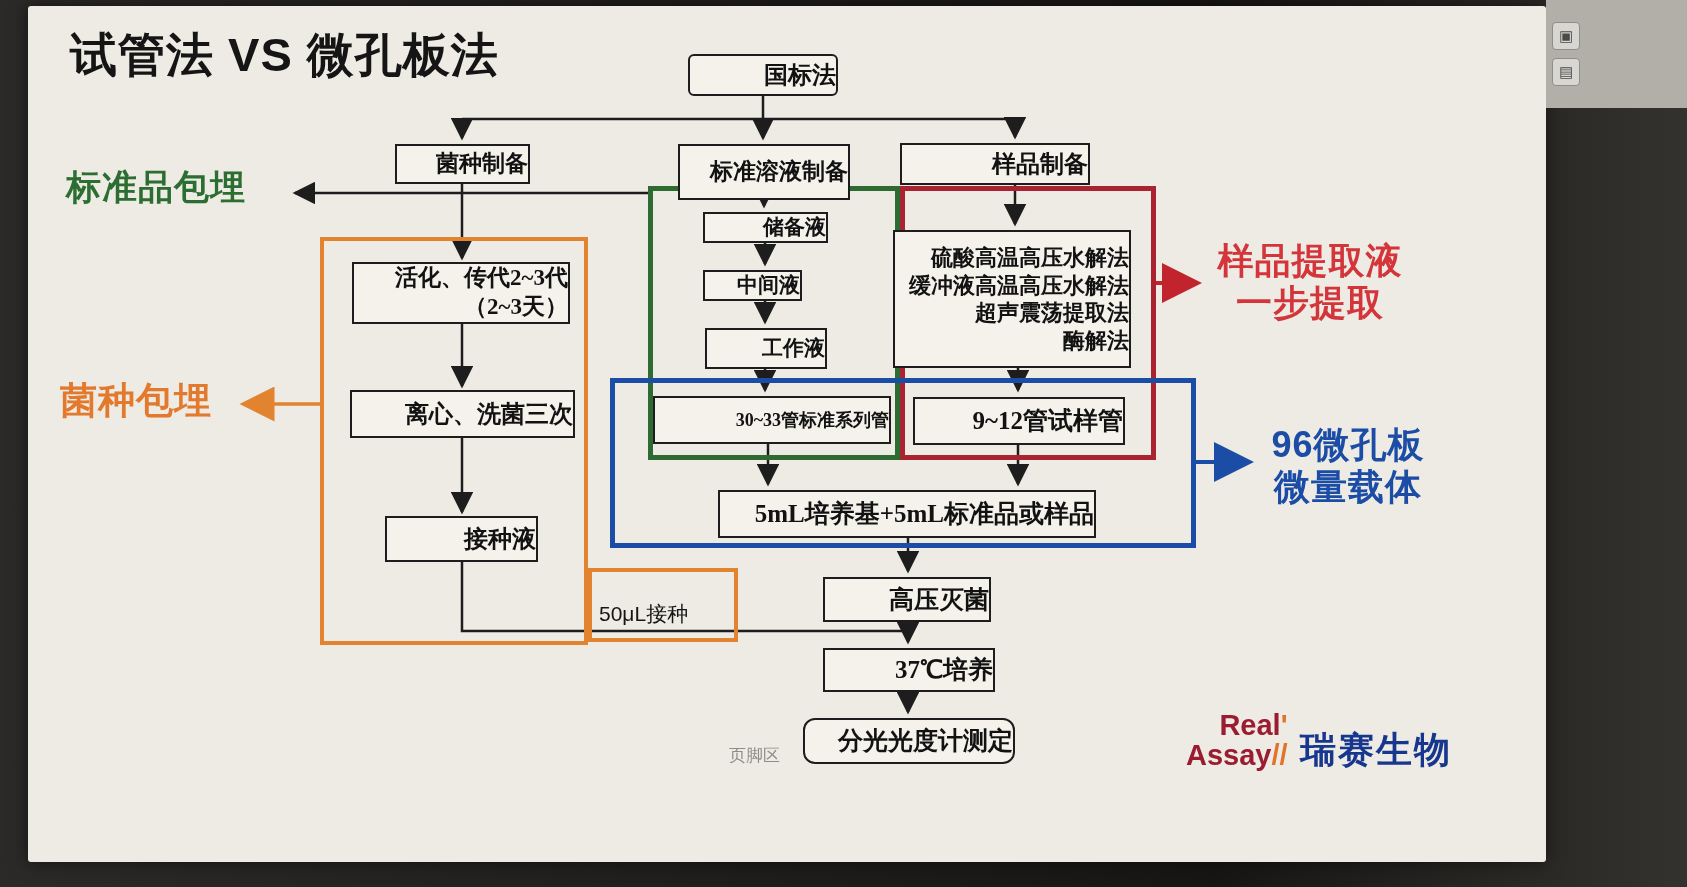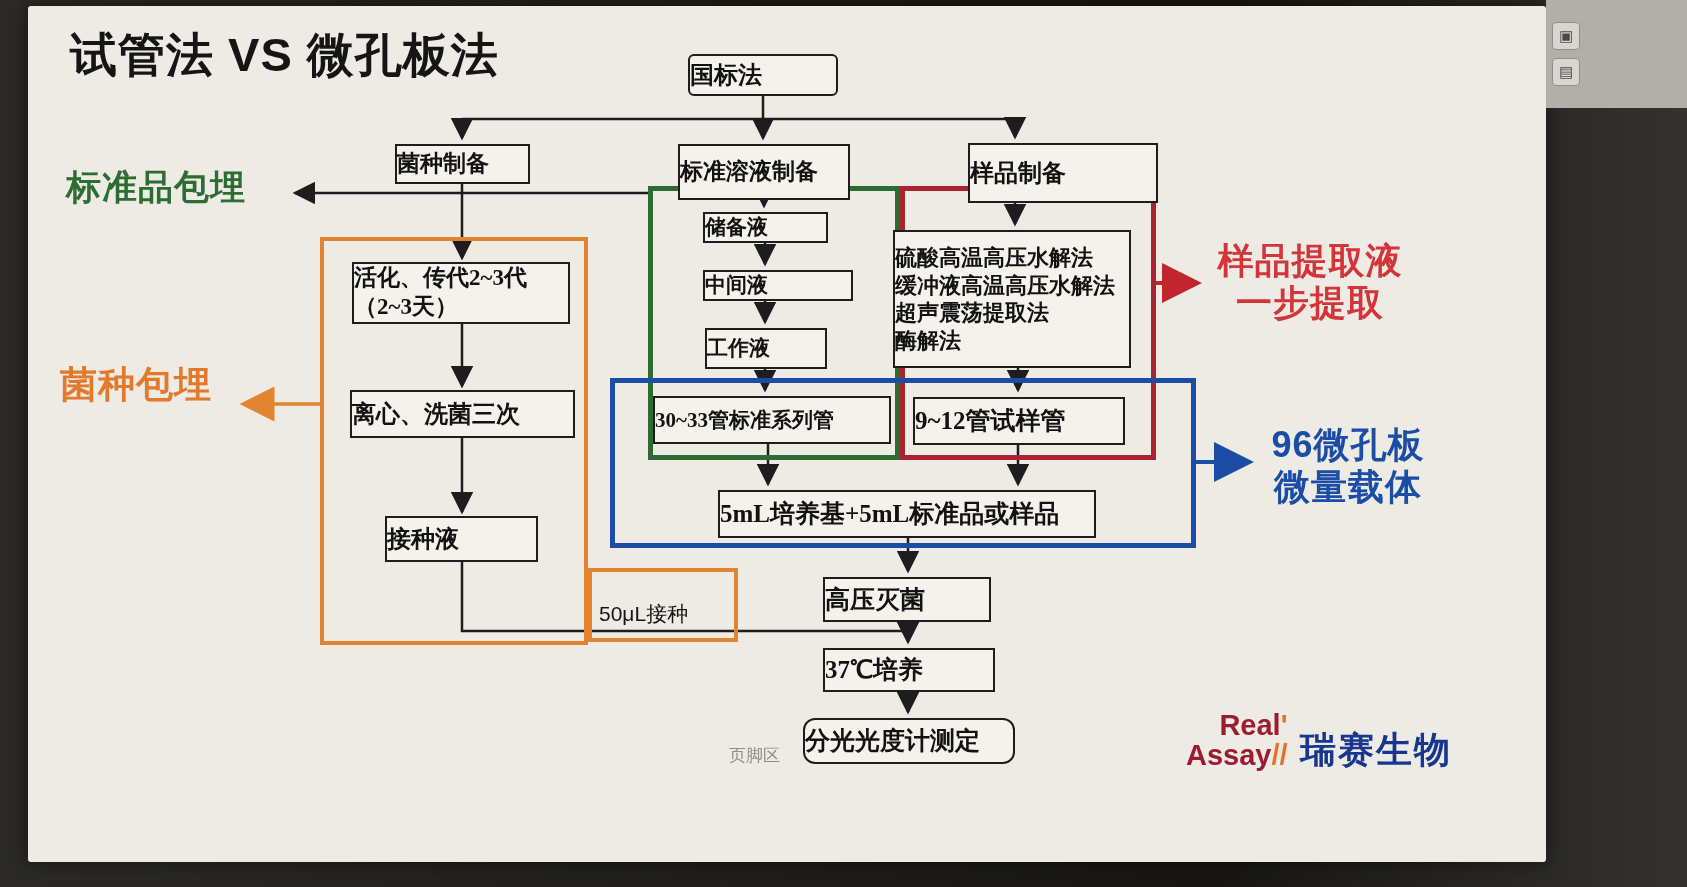--- a/index.html
+++ b/index.html
@@ -3,21 +3,21 @@
 <meta charset="utf-8">
 <style>
   html,body{margin:0;padding:0;background:#131211;}
   .stage{position:relative;width:1687px;height:887px;overflow:hidden;
          background:linear-gradient(90deg,#2b2a28 0,#171614 72%,#34322f 100%);
          font-family:"Liberation Sans",sans-serif;}
   .slide-bg{position:absolute;left:28px;top:6px;width:1518px;height:856px;
             background:#edebe4;border-radius:3px;
             box-shadow:0 0 18px rgba(0,0,0,.55);}
   .wires{position:absolute;left:0;top:0;}
-  .node{position:absolute;display:flex;flex-direction:column;align-items:flex-start;justify-content:center;
+  .node{position:absolute;display:flex;flex-direction:column;align-items:flex-end;justify-content:center;
         background:#f4f2eb;border:2.5px solid #1d1d1d;color:#121212;
         font-family:"Liberation Serif",serif;font-weight:700;text-align:center;box-sizing:border-box;}
   .node .l{display:block;line-height:1.25;}
   .outline{position:absolute;box-sizing:border-box;background:transparent;}
   .ol-orange{border:4px solid #e2832f;}
   .ol-green{border:5px solid #2e6b33;}
   .ol-red{border:5px solid #a92430;}
   .ol-blue{border:5px solid #1c4da6;}
   .sidelabel{position:absolute;font-weight:800;letter-spacing:1px;line-height:42px;}
   .lbl-green{color:#2c6e31;font-size:35px;}
@@ -98,57 +98,57 @@
   </div>
 
   <div class="node" style="left:395px;top:144px;width:135px;height:40px;font-size:23px">
     <span class="l">菌种制备</span>
   </div>
 
   <div class="node" style="left:678px;top:144px;width:172px;height:56px;font-size:23px">
     <span class="l">标准溶液制备</span>
   </div>
 
-  <div class="node" style="left:968px;top:143px;width:190px;height:60px;font-size:24px">
+  <div class="node" style="left:900px;top:143px;width:190px;height:42px;font-size:24px">
     <span class="l">样品制备</span>
   </div>
 
   <div class="node" style="left:352px;top:262px;width:218px;height:62px;font-size:23px">
     <span class="l">活化、传代2~3代</span>
     <span class="l">（2~3天）</span>
   </div>
 
   <div class="node" style="left:350px;top:390px;width:225px;height:48px;font-size:24px">
     <span class="l">离心、洗菌三次</span>
   </div>
 
   <div class="node" style="left:385px;top:516px;width:153px;height:46px;font-size:24px">
     <span class="l">接种液</span>
   </div>
 
   <div class="node" style="left:703px;top:212px;width:125px;height:31px;font-size:21px">
     <span class="l">储备液</span>
   </div>
 
-  <div class="node" style="left:703px;top:270px;width:150px;height:31px;font-size:21px">
+  <div class="node" style="left:703px;top:270px;width:99px;height:31px;font-size:21px">
     <span class="l">中间液</span>
   </div>
 
   <div class="node" style="left:705px;top:328px;width:122px;height:41px;font-size:21px">
     <span class="l">工作液</span>
   </div>
 
   <div class="node" style="left:893px;top:230px;width:238px;height:138px;font-size:22px;line-height:33px">
     <span class="l">硫酸高温高压水解法</span>
     <span class="l">缓冲液高温高压水解法</span>
     <span class="l">超声震荡提取法</span>
     <span class="l">酶解法</span>
   </div>
 
-  <div class="node" style="left:653px;top:396px;width:238px;height:48px;font-size:21px">
+  <div class="node" style="left:653px;top:396px;width:238px;height:48px;font-size:18px">
     <span class="l">30~33管标准系列管</span>
   </div>
 
   <div class="node" style="left:913px;top:397px;width:212px;height:48px;font-size:25px">
     <span class="l">9~12管试样管</span>
   </div>
 
   <div class="node" style="left:718px;top:490px;width:378px;height:48px;font-size:25px">
     <span class="l">5mL培养基+5mL标准品或样品</span>
   </div>
@@ -162,21 +162,21 @@
   </div>
 
   <div class="node" style="left:803px;top:718px;width:212px;height:46px;font-size:25px;border-radius:12px">
     <span class="l">分光光度计测定</span>
   </div>
 
   <div class="small-ino">50μL接种</div>
 
   <div class="sidelabel lbl-green" style="left:66px;top:166px">标准品包埋</div>
 
-  <div class="sidelabel lbl-orange" style="left:60px;top:364px">菌种包埋</div>
+  <div class="sidelabel lbl-orange" style="left:60px;top:380px">菌种包埋</div>
 
   <div class="sidelabel lbl-red" style="left:1208px;top:240px;width:204px">
     <span class="l" style="display:block">样品提取液</span>
     <span class="l" style="display:block">一步提取</span>
   </div>
 
   <div class="sidelabel lbl-blue" style="left:1256px;top:424px;width:184px">
     <span class="l" style="display:block">96微孔板</span>
     <span class="l" style="display:block">微量载体</span>
   </div>

